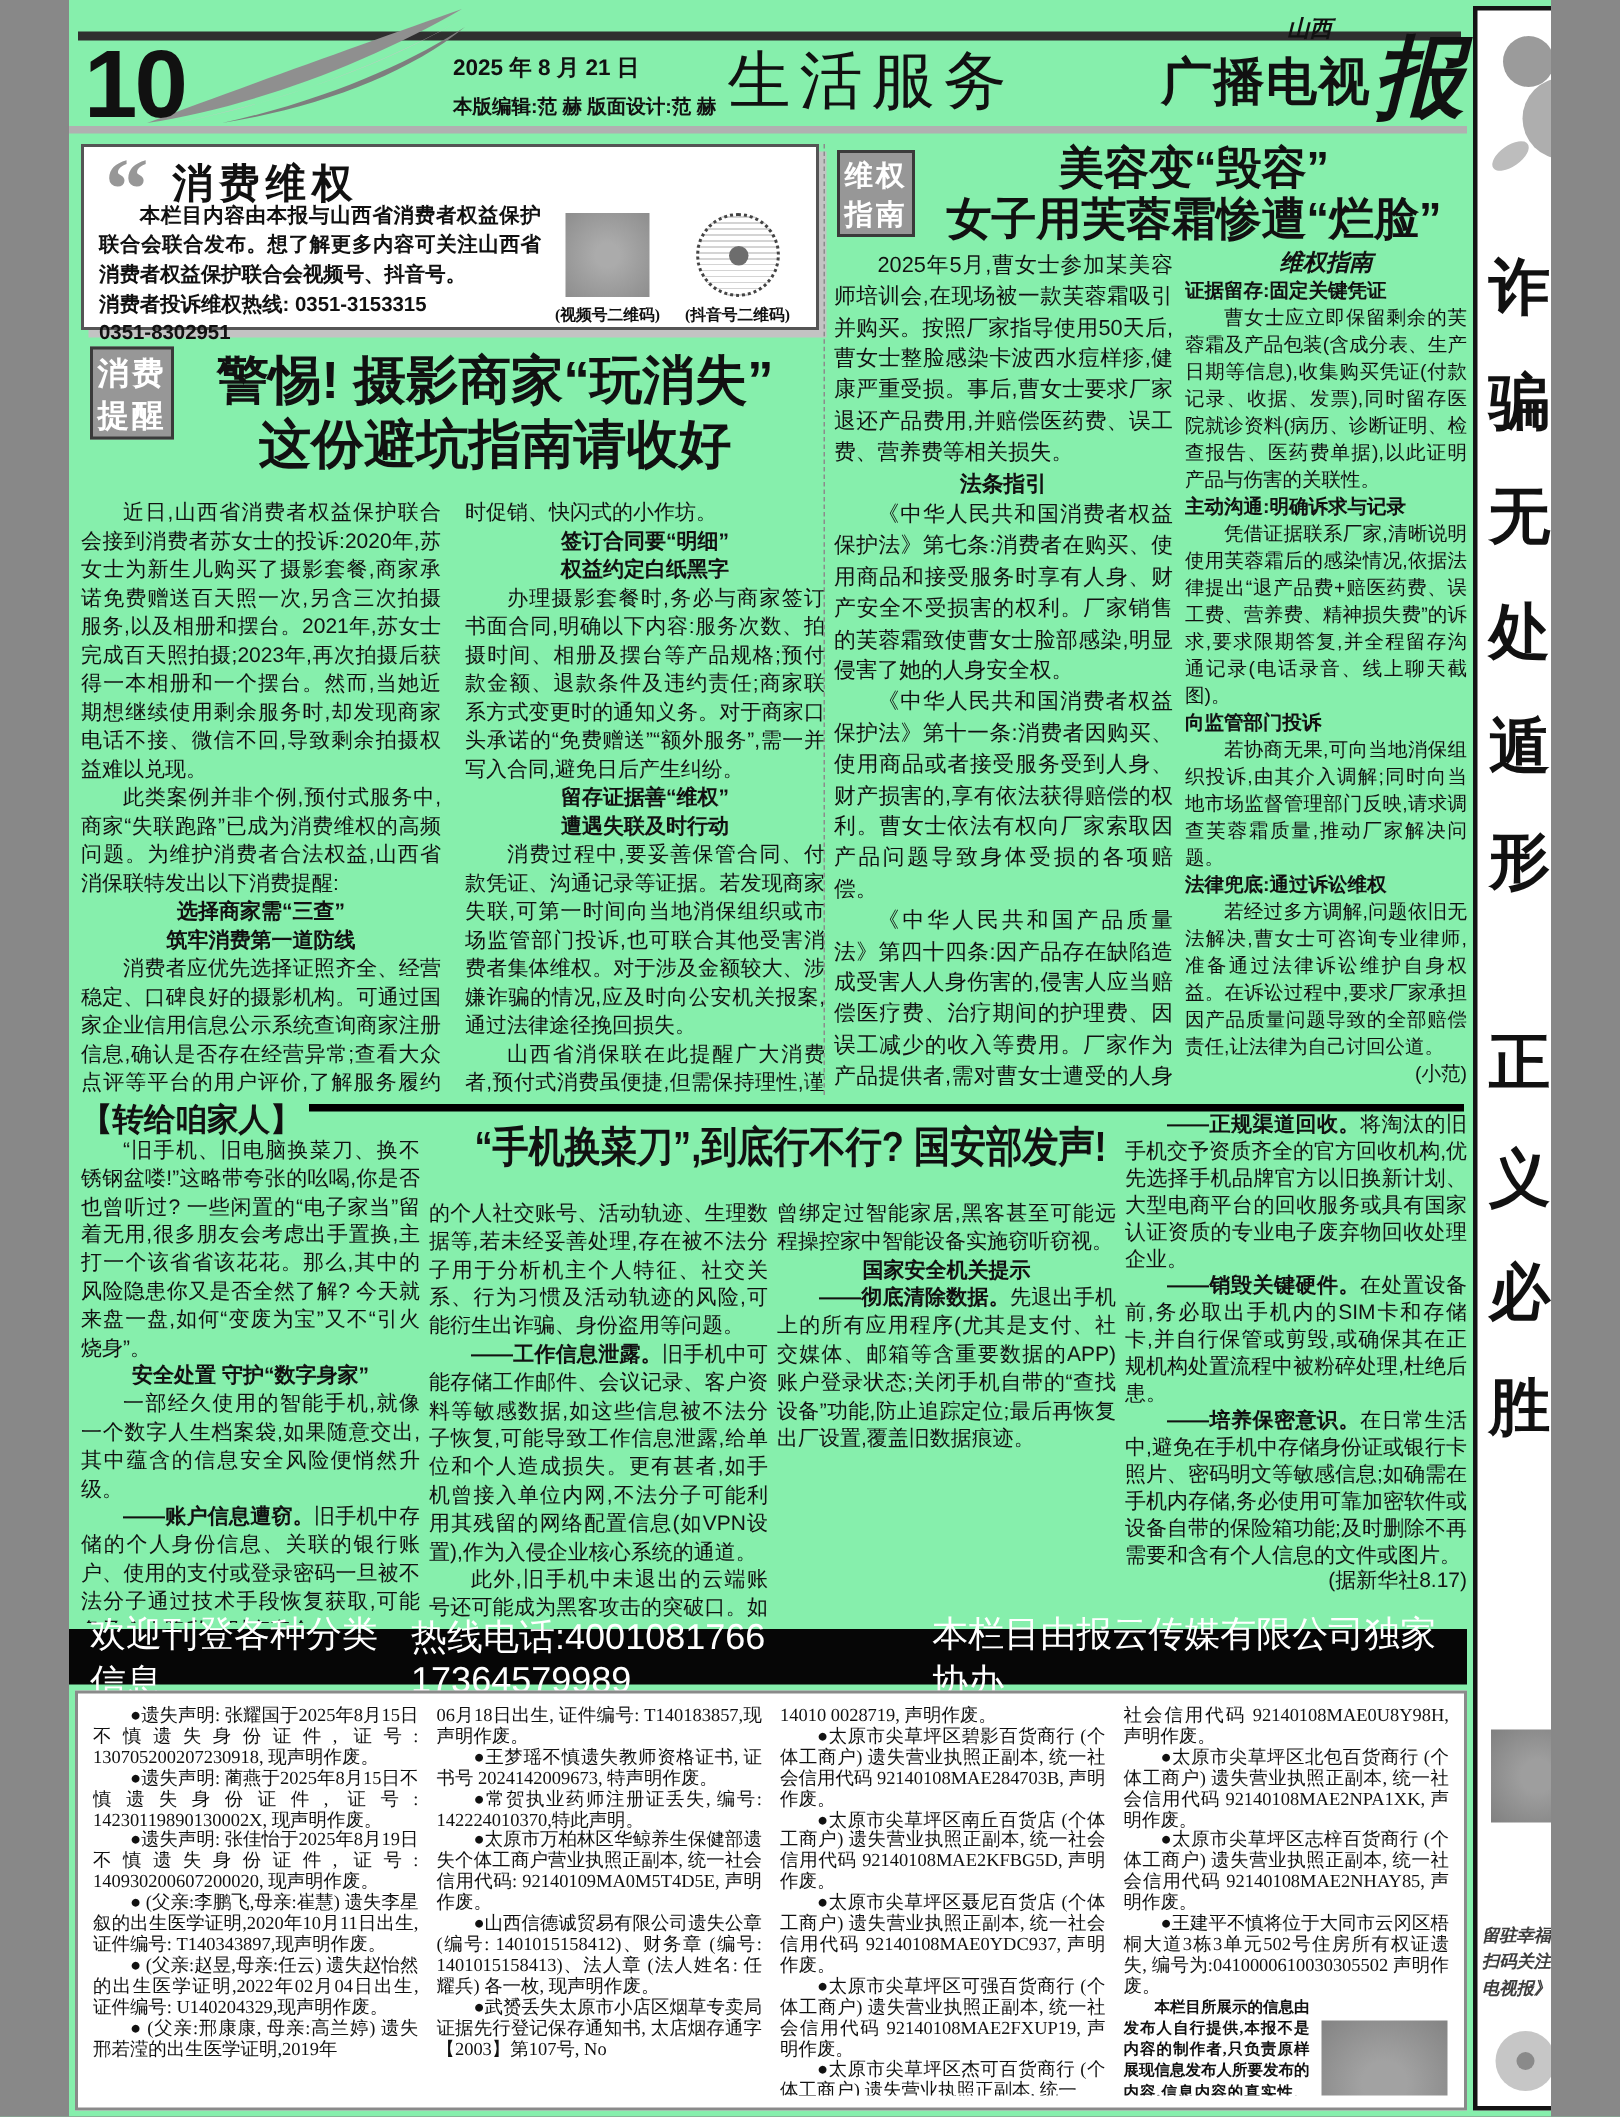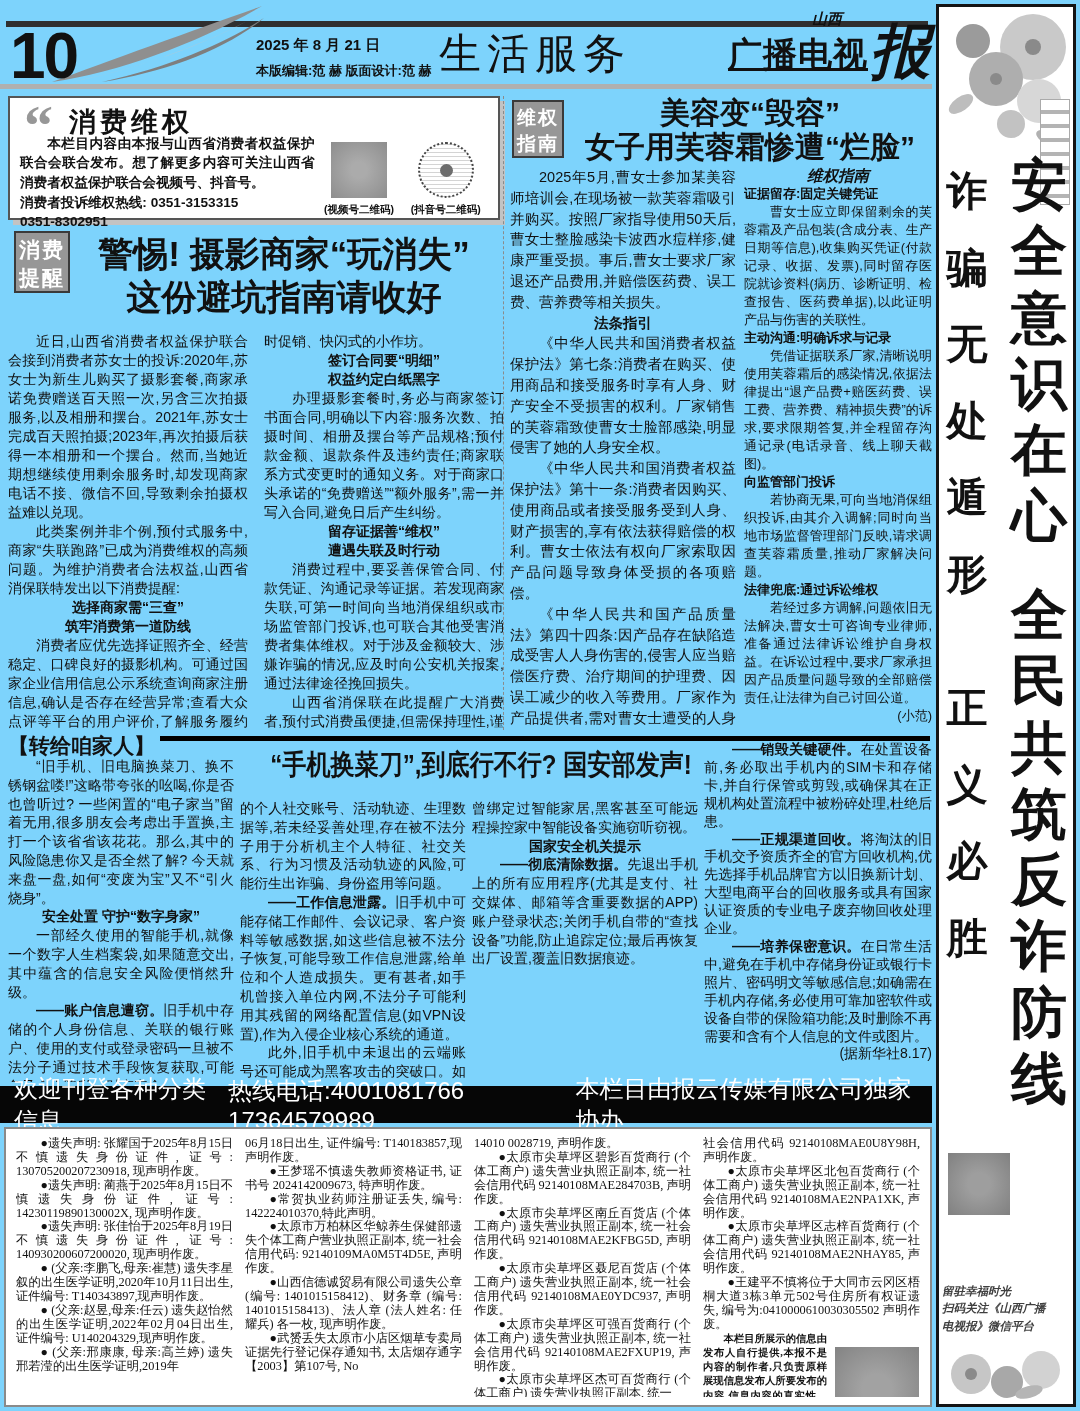--- a/index.html
+++ b/index.html
@@ -1,48 +1,48 @@
 <!DOCTYPE html>
 <html><head>
 <meta charset="utf-8">
 <style>
   html,body{margin:0;padding:0;background:#888;}
-  .sheet{position:relative;width:1080px;height:1411px;background:#7dd3fc;color:#111;
+  .sheet{position:relative;width:988px;height:1411px;background:#86efac;color:#111;
     font-family:"Liberation Sans","DejaVu Sans",sans-serif;overflow:hidden;margin:0 auto;}
   .abs{position:absolute;}
   
   .topbar{left:6px;top:21px;width:922px;height:6px;background:#2f2f2f;}
   .pagenum{left:10px;top:24px;font-size:64px;font-weight:bold;line-height:1;letter-spacing:-2px;}
   .swoosh{left:50px;top:4px;}
   .dateblock{left:256px;top:36px;font-weight:bold;}
   .dateblock .date{font-size:15px;}
   .dateblock .editors{font-size:13px;margin-top:7px;}
   .sectiontitle{left:400px;top:26px;width:270px;text-align:center;font-size:42px;font-weight:400;letter-spacing:6px;}
   .masthead{left:728px;top:12px;width:202px;height:70px;}
   .mh-region{position:absolute;left:84px;top:-2px;font-size:15px;font-weight:bold;font-style:italic;}
-  .mh-main{position:absolute;left:0;top:20px;font-size:34px;font-weight:900;letter-spacing:1px;text-decoration:underline;}
+  .mh-main{position:absolute;left:0;top:20px;font-size:34px;font-weight:900;letter-spacing:1px;}
   .mh-bao{position:absolute;right:0;top:0;font-size:60px;font-weight:900;font-style:italic;
     font-family:"Liberation Serif","DejaVu Serif",serif;}
   .headrule{left:0;top:84px;width:932px;height:5px;background:#b0b0b0;}
   
   .cbox{left:8px;top:96px;width:492px;height:124px;border:2px solid #555;background:#fff;
     box-shadow:5px 5px 0 #c3c3c3;box-sizing:border-box;padding:2px 10px 0 10px;}
   .cbox-head{display:flex;align-items:flex-start;gap:16px;margin-left:4px;height:34px;}
   .quote{font-size:58px;line-height:.9;color:#979797;font-weight:bold;font-family:"Liberation Serif",serif;}
   .cbox-title{font-size:27px;font-weight:900;letter-spacing:4px;margin-top:4px;}
   .cbox-row{display:flex;}
   .cbox-textcol{width:306px;font-size:13.6px;line-height:1.42;font-weight:600;text-align:justify;}
   .cbox-body{text-indent:2em;}
   .cbox-hot{margin-top:1px;}
   .qrblock{width:88px;text-align:center;margin-left:2px;}
   .qr-square{width:56px;height:56px;margin:8px auto 0;background:radial-gradient(circle,#ababab 20%,#8d8d8d);}
   .qr-circle{width:56px;height:56px;margin:8px auto 0;border-radius:50%;border:2px dotted #444;
     background:repeating-linear-gradient(0deg,#fff 0 3px,#d4d4d4 3px 4px),#fff;box-sizing:border-box;position:relative;}
   .qr-center{position:absolute;left:20px;top:20px;width:13px;height:13px;border-radius:50%;background:#6d6d6d;}
-  .qr-cap{font-size:10.5px;font-weight:bold;margin-top:5px;}
+  .qr-cap{font-size:10.5px;font-weight:bold;margin-top:5px;font-family:Liberation Serif, serif;}
   
   .pg{margin:0;}
   .pg.p{text-indent:2em;text-align:justify;}
   .pg.pc{text-align:justify;}
   .pg.h{font-weight:900;text-align:center;}
   .pg.hl{font-weight:900;}
   .pg.sig{text-align:right;}
   .pg b{font-weight:900;}
   
   .labelbox{background:#979797;border:2px solid #3a3a3a;color:#fff;font-weight:900;text-align:center;
@@ -222,22 +222,22 @@
       <div class="pg pc">的个人社交账号、活动轨迹、生理数据等,若未经妥善处理,存在被不法分子用于分析机主个人特征、社交关系、行为习惯及活动轨迹的风险,可能衍生出诈骗、身份盗用等问题。</div>
       <div class="pg p"><b>——工作信息泄露。</b>旧手机中可能存储工作邮件、会议记录、客户资料等敏感数据,如这些信息被不法分子恢复,可能导致工作信息泄露,给单位和个人造成损失。更有甚者,如手机曾接入单位内网,不法分子可能利用其残留的网络配置信息(如VPN设置),作为入侵企业核心系统的通道。</div>
       <div class="pg p">此外,旧手机中未退出的云端账号还可能成为黑客攻击的突破口。如手机</div>
     </div>
   <div class="abs a3col a3-col3">
       <div class="pg pc">曾绑定过智能家居,黑客甚至可能远程操控家中智能设备实施窃听窃视。</div>
       <div class="pg h">国家安全机关提示</div>
       <div class="pg p"><b>——彻底清除数据。</b>先退出手机上的所有应用程序(尤其是支付、社交媒体、邮箱等含重要数据的APP)账户登录状态;关闭手机自带的“查找设备”功能,防止追踪定位;最后再恢复出厂设置,覆盖旧数据痕迹。</div>
     </div>
   <div class="abs a3col a3-col4">
+      <div class="pg p"><b>——正规渠道回收。</b>将淘汰的旧手机交予资质齐全的官方回收机构,优先选择手机品牌官方以旧换新计划、大型电商平台的回收服务或具有国家认证资质的专业电子废弃物回收处理企业。</div>
       <div class="pg p"><b>——销毁关键硬件。</b>在处置设备前,务必取出手机内的SIM卡和存储卡,并自行保管或剪毁,或确保其在正规机构处置流程中被粉碎处理,杜绝后患。</div>
-      <div class="pg p"><b>——正规渠道回收。</b>将淘汰的旧手机交予资质齐全的官方回收机构,优先选择手机品牌官方以旧换新计划、大型电商平台的回收服务或具有国家认证资质的专业电子废弃物回收处理企业。</div>
       <div class="pg p"><b>——培养保密意识。</b>在日常生活中,避免在手机中存储身份证或银行卡照片、密码明文等敏感信息;如确需在手机内存储,务必使用可靠加密软件或设备自带的保险箱功能;及时删除不再需要和含有个人信息的文件或图片。</div>
       <div class="pg sig">(据新华社8.17)</div>
     </div>
 
   <div class="abs cl-bar">
     <span>欢迎刊登各种分类信息</span>
     <span>热线电话:4001081766 17364579989</span>
     <span>本栏目由报云传媒有限公司独家协办</span>
   </div>
   <div class="abs cl-box">

